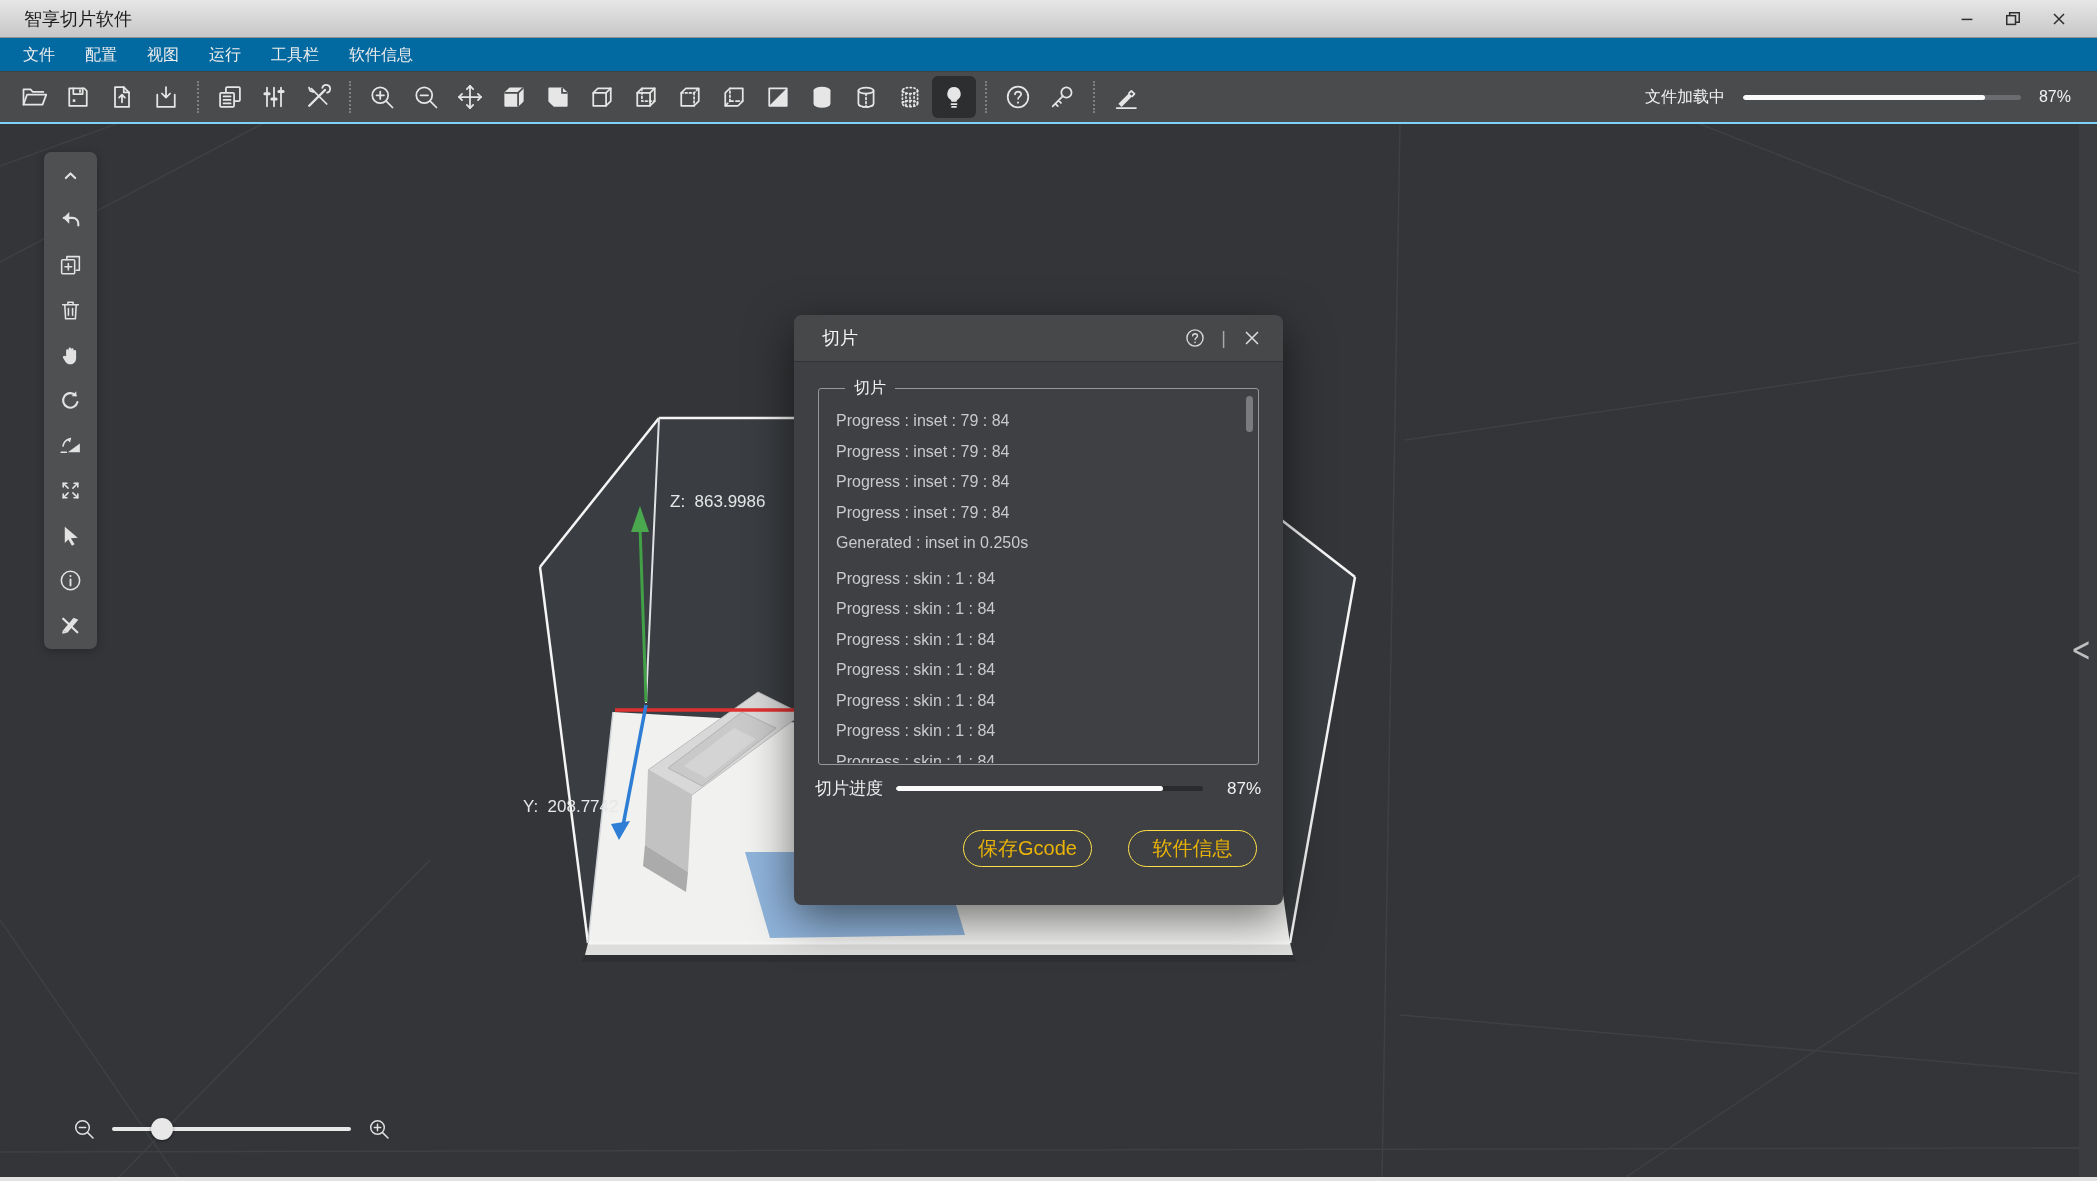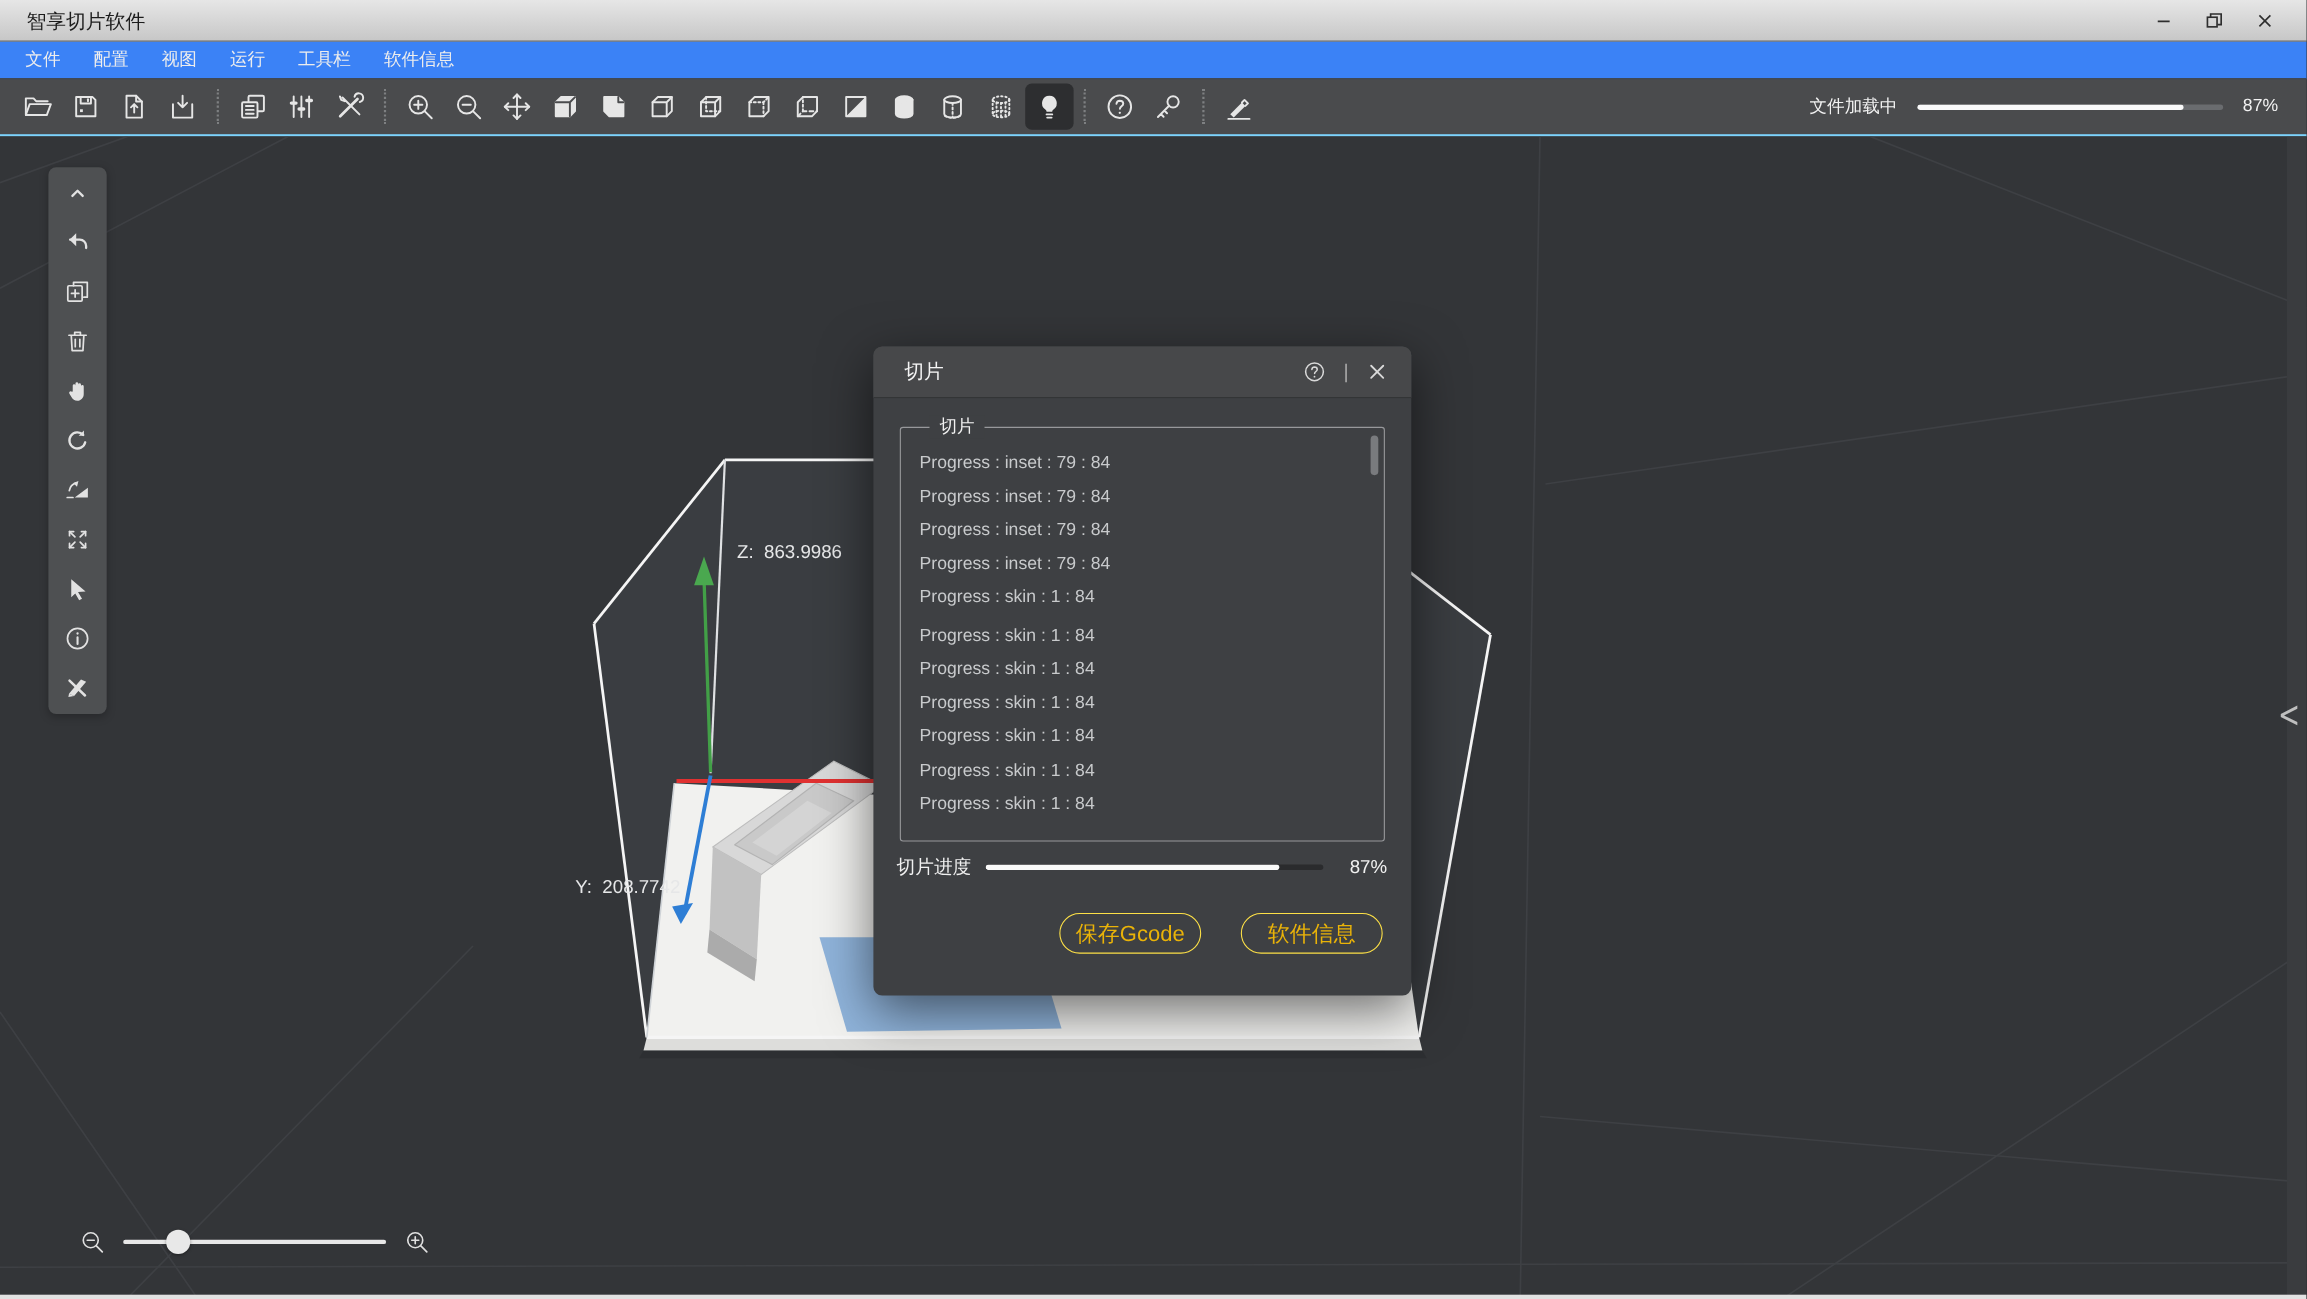--- a/index.html
+++ b/index.html
@@ -9,21 +9,21 @@
   
   .titlebar { height:38px; background:linear-gradient(#e6e6e6,#c7c7c7);
     display:flex; align-items:center; padding:0 26px 0 24px; border-bottom:1px solid #8f8f8f;font-family:Liberation Serif, serif; }
   .titlebar .title { font-size:18px; color:#1c1c1c; }
   .win-controls { margin-left:auto; display:flex; gap:22px; }
   .win-btn { width:24px; height:24px; background:none; border:none; display:flex;
     align-items:center; justify-content:center; cursor:default; }
   .win-btn svg { width:20px; height:20px; stroke:#2e2e2e; stroke-width:1.8; fill:none; }
 
   
-  .menubar { height:34px; background:#3b82f6; display:flex; align-items:center;
+  .menubar { height:34px; background:#0369a1; display:flex; align-items:center;
     padding-left:8px; border-bottom:1px solid #414244; }
   .menu-item { color:#ededed; font-size:16px; padding:0 15px; line-height:34px; }
 
   
   .toolbar { height:52px; background:#4a4b4d; display:flex; align-items:center;
     padding:0 12px; border-bottom:2px solid #7dd3fc; }
   .tb-btn { width:44px; height:42px; background:none; border:none; color:#e6e6e6;
     display:flex; align-items:center; justify-content:center; border-radius:6px; }
   .tb-btn svg { width:28px; height:28px; }
   .tb-btn.active { background:#2d2e30; }
@@ -469,20 +469,21 @@
         </button>
       </div>
     </div>
     <div class="log-group">
       <span class="log-legend">切片</span>
       <div class="log" id="logLines">
           <div class="log-line">Progress : inset : 79 : 84</div>
           <div class="log-line">Progress : inset : 79 : 84</div>
           <div class="log-line">Progress : inset : 79 : 84</div>
           <div class="log-line">Progress : inset : 79 : 84</div>
+          <div class="log-line">Generated : inset in 0.250s</div>
           <div class="log-line">Progress : skin : 1 : 84</div>
           <div class="log-line">Progress : skin : 1 : 84</div>
           <div class="log-line">Progress : skin : 1 : 84</div>
           <div class="log-line">Progress : skin : 1 : 84</div>
           <div class="log-line">Progress : skin : 1 : 84</div>
           <div class="log-line">Progress : skin : 1 : 84</div>
           <div class="log-line">Progress : skin : 1 : 84</div>
         </div>
       <div class="scroll-thumb"></div>
     </div>

